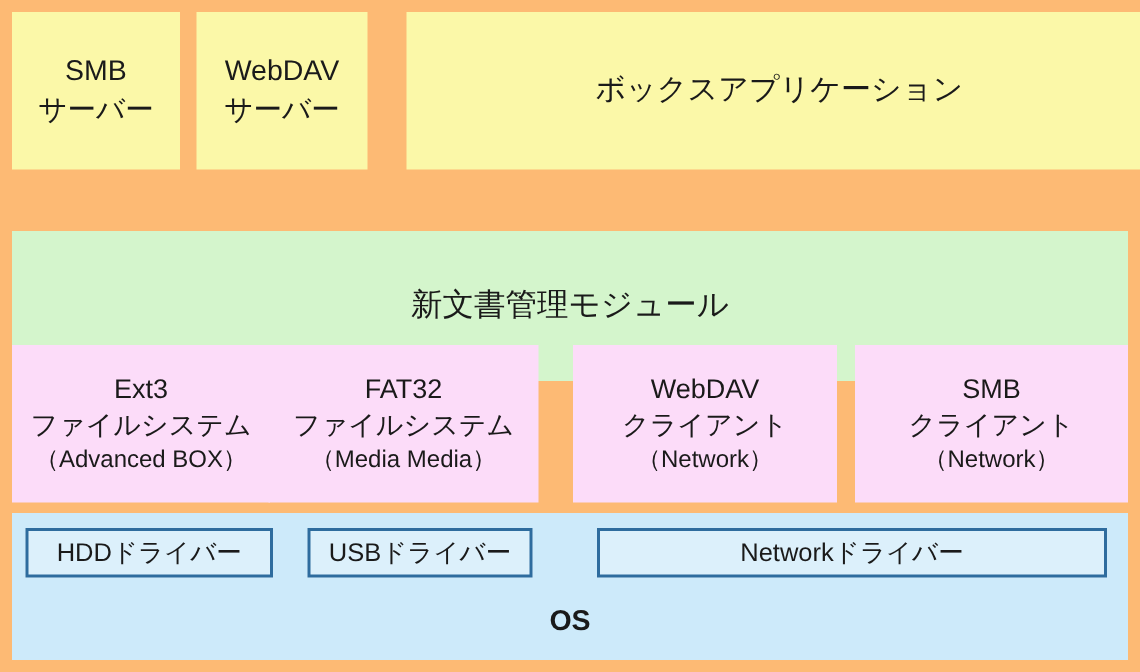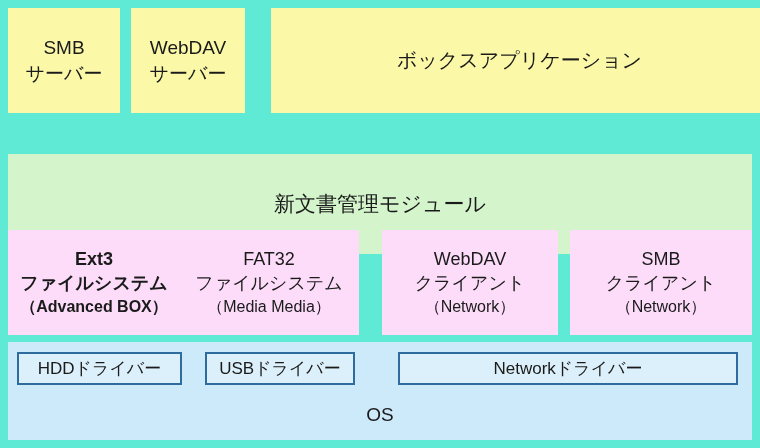--- a/index.html
+++ b/index.html
@@ -8,21 +8,21 @@
     background: #ffffff;
   }
   body {
     font-family: "Liberation Sans", "DejaVu Sans", sans-serif;
     color: #1a1a1a;
   }
   #diagram {
     position: relative;
     width: 760px;
     height: 448px;
-    background: #5eead4;
+    background: #fdba74;
     overflow: hidden;
   }
   .band {
     position: absolute;
     box-sizing: border-box;
   }
   .box {
     position: absolute;
     box-sizing: border-box;
     display: flex;
@@ -55,21 +55,21 @@
     margin-top: 32px;
   }
 
   
   .fs-box {
     background: #fcdcf9;
     top: 230px;
     height: 105px;
     font-size: 17px;
   }
-  #fs-ext3    { left: 8px;   width: 172px; font-weight: bold; }
+  #fs-ext3    { left: 8px;   width: 172px; }
   #fs-fat32   { left: 179px; width: 180px; }
   #fs-webdav  { left: 382px; width: 176px; }
   #fs-smb     { left: 570px; width: 182px; }
   .fs-box .line1 { font-size: 18px; }
   .fs-box .line2 { font-size: 18px; }
   .fs-box .line3 { font-size: 16px; }
 
   
   #os-band {
     left: 8px;
@@ -79,20 +79,21 @@
     background: #cdeafa;
   }
   #os-label {
     position: absolute;
     left: 0;
     right: 0;
     top: 404px;
     text-align: center;
     font-size: 19px;
     color: #1a1a1a;
+    font-weight: bold;
   }
   .driver-box {
     position: absolute;
     box-sizing: border-box;
     top: 352px;
     height: 33px;
     background: #dcf0fb;
     border: 2px solid #2e6c9e;
     display: flex;
     align-items: center;

